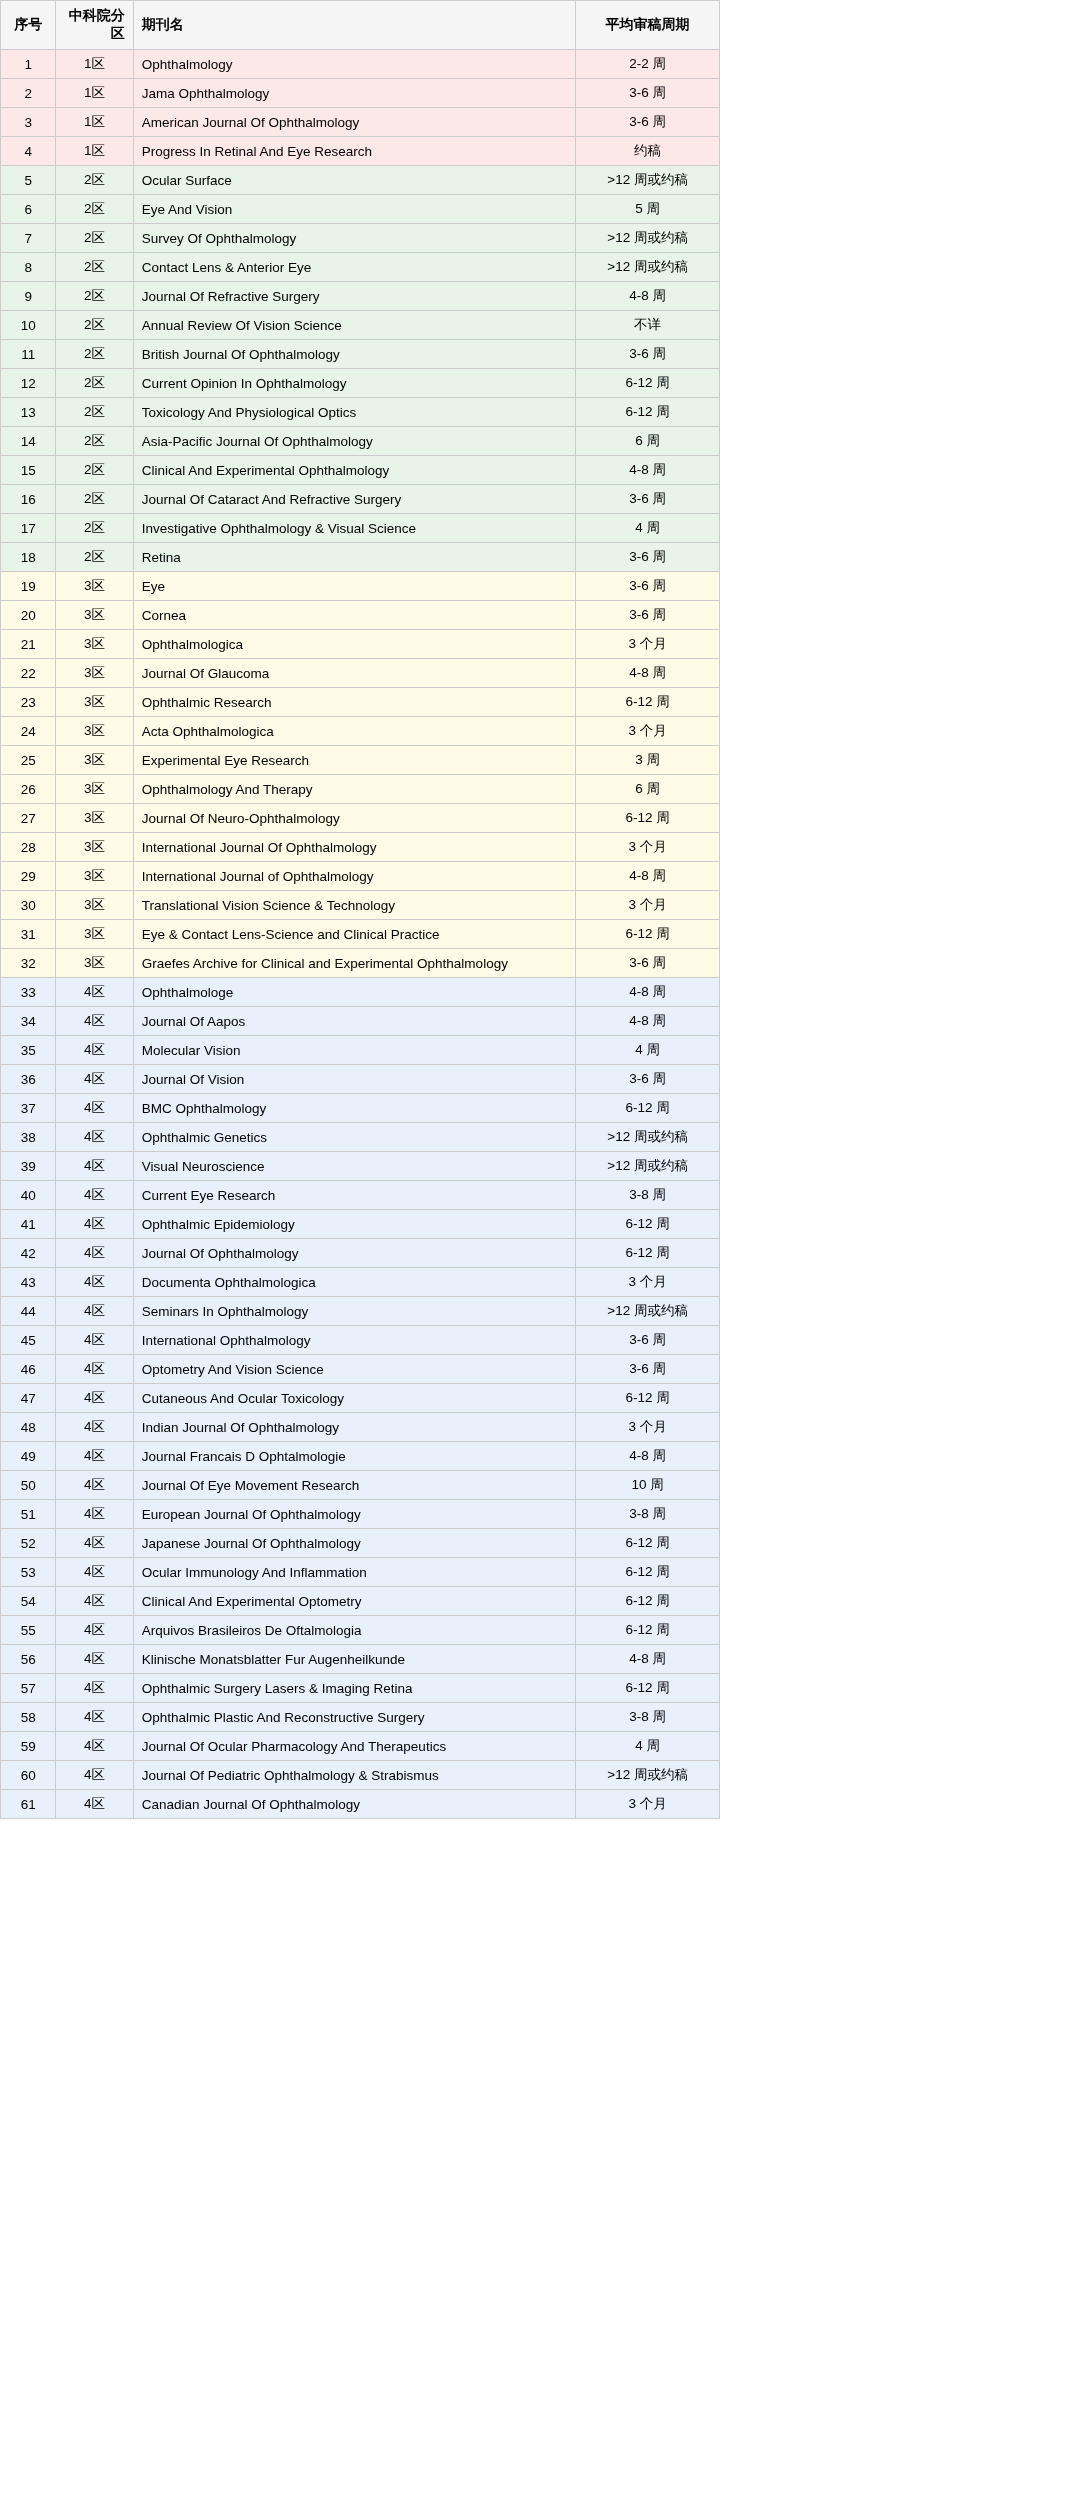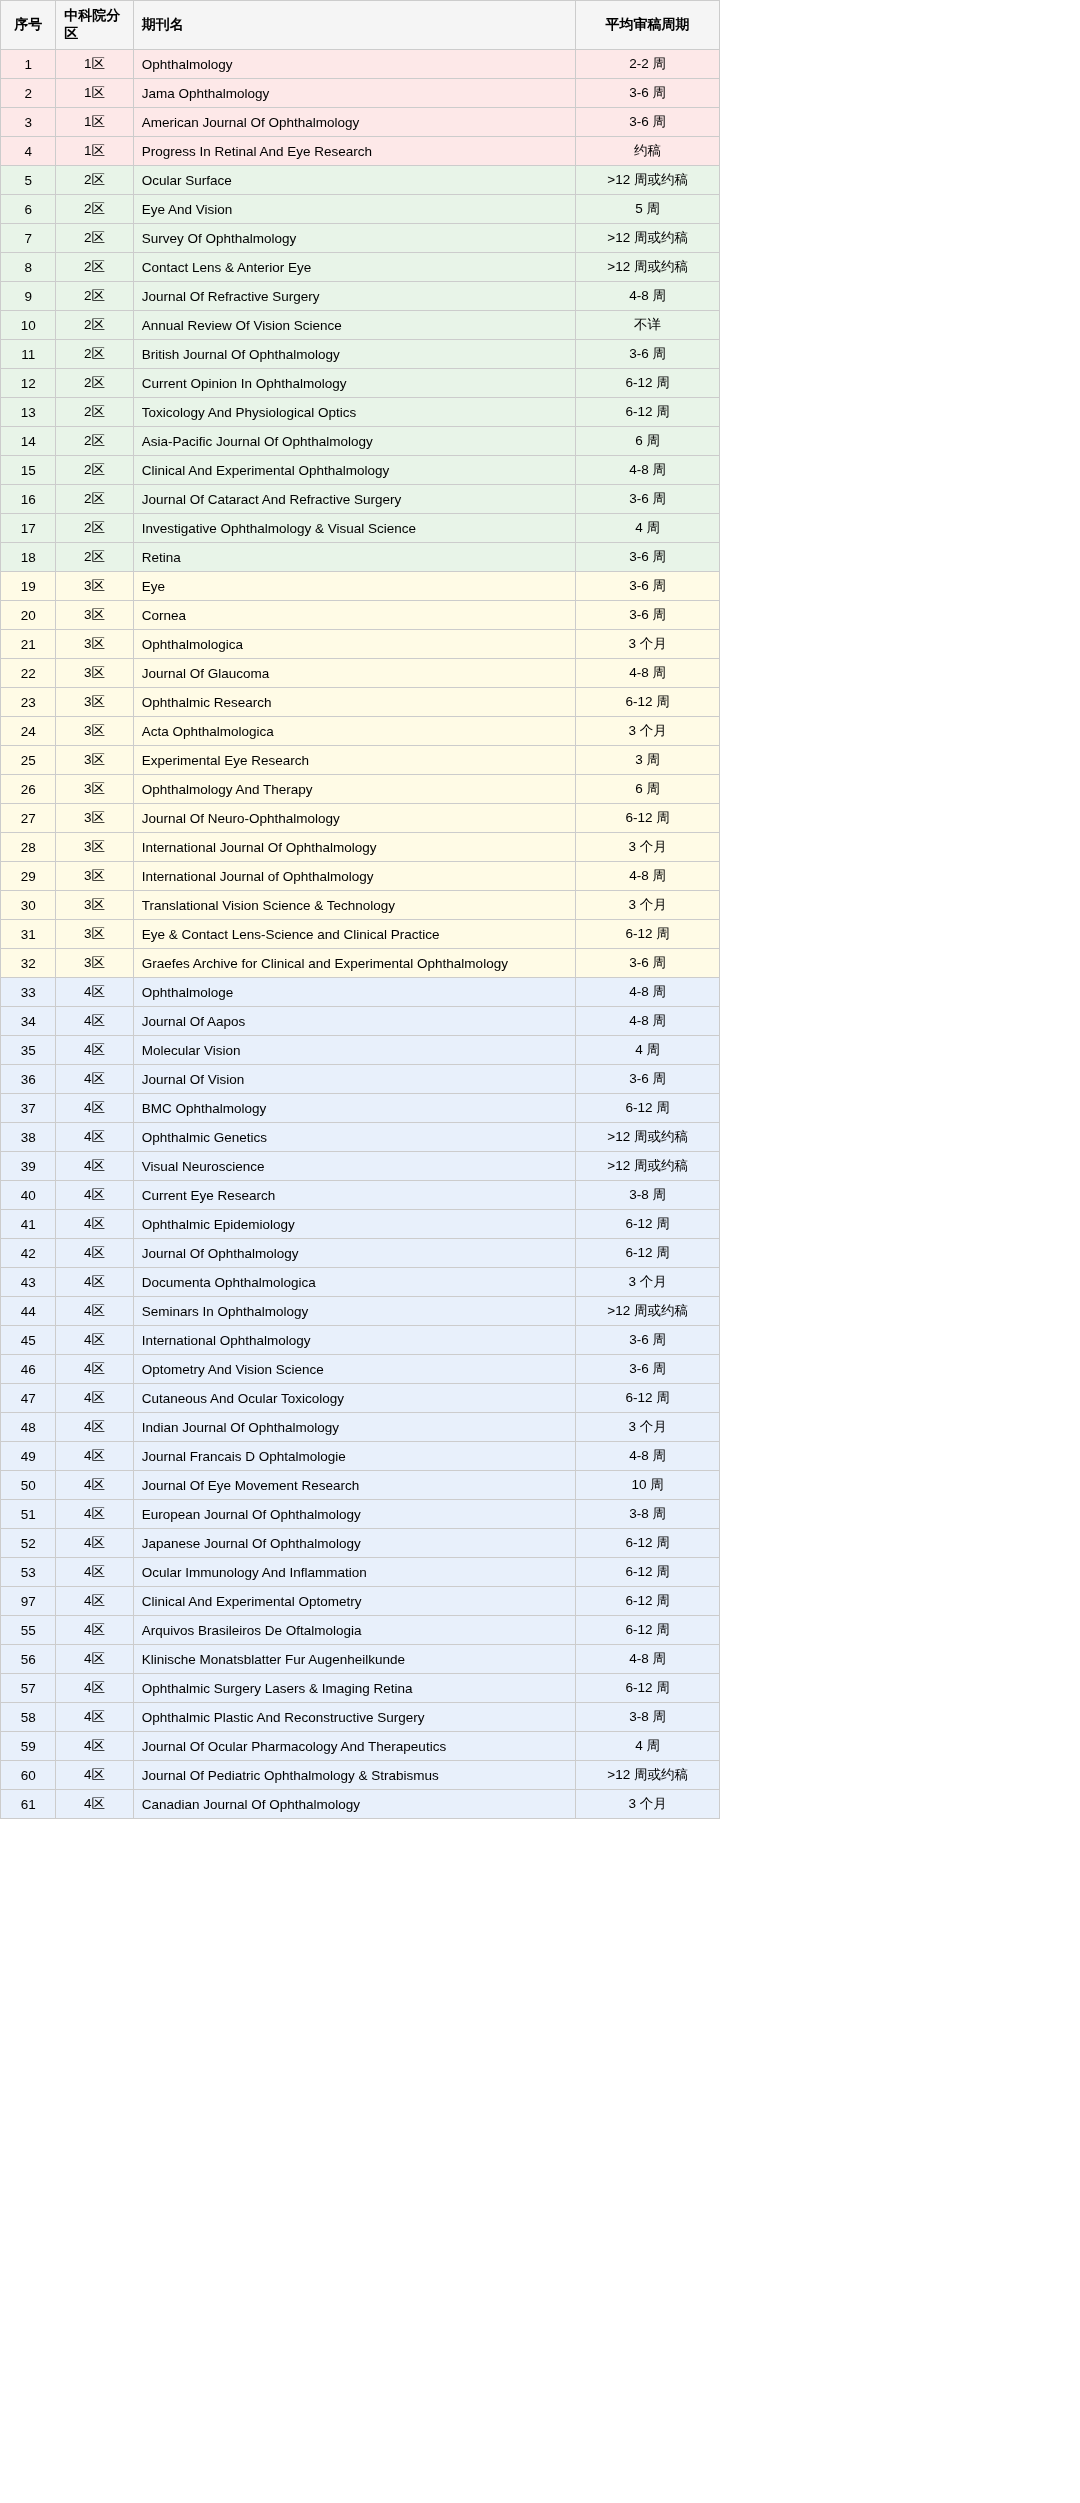--- a/index.html
+++ b/index.html
@@ -32,21 +32,21 @@
     }
     .row-zone1 { background: #fde8e8; }
     .row-zone2 { background: #e8f4e8; }
     .row-zone3 { background: #fffbe6; }
     .row-zone4 { background: #e8f0fb; padding-left: 10px; }
     .col-num { width: 50px; text-align: center; }
     .col-zone { width: 70px; text-align: center; }
     .col-name { width: 400px; }
     .col-period { width: 130px; text-align: center; }
     th.col-num { text-align: center; margin-left: 19px; }
-    th.col-zone { text-align: left; }
+    th.col-zone { text-align: right; }
     th.col-period { text-align: center; }
   </style>
 </head>
 <body>
 
 <table>
   <thead>
     <tr>
       <th class="col-num">序号</th>
       <th class="col-zone">中科院分区</th>
@@ -367,21 +367,21 @@
         <td class="col-name">Japanese Journal Of Ophthalmology</td>
         <td class="col-period">6-12 周</td>
       </tr>
       <tr class="row-zone4">
         <td class="col-num">53</td>
         <td class="col-zone">4区</td>
         <td class="col-name">Ocular Immunology And Inflammation</td>
         <td class="col-period">6-12 周</td>
       </tr>
       <tr class="row-zone4">
-        <td class="col-num">97</td>
+        <td class="col-num">54</td>
         <td class="col-zone">4区</td>
         <td class="col-name">Clinical And Experimental Optometry</td>
         <td class="col-period">6-12 周</td>
       </tr>
       <tr class="row-zone4">
         <td class="col-num">55</td>
         <td class="col-zone">4区</td>
         <td class="col-name">Arquivos Brasileiros De Oftalmologia</td>
         <td class="col-period">6-12 周</td>
       </tr>

